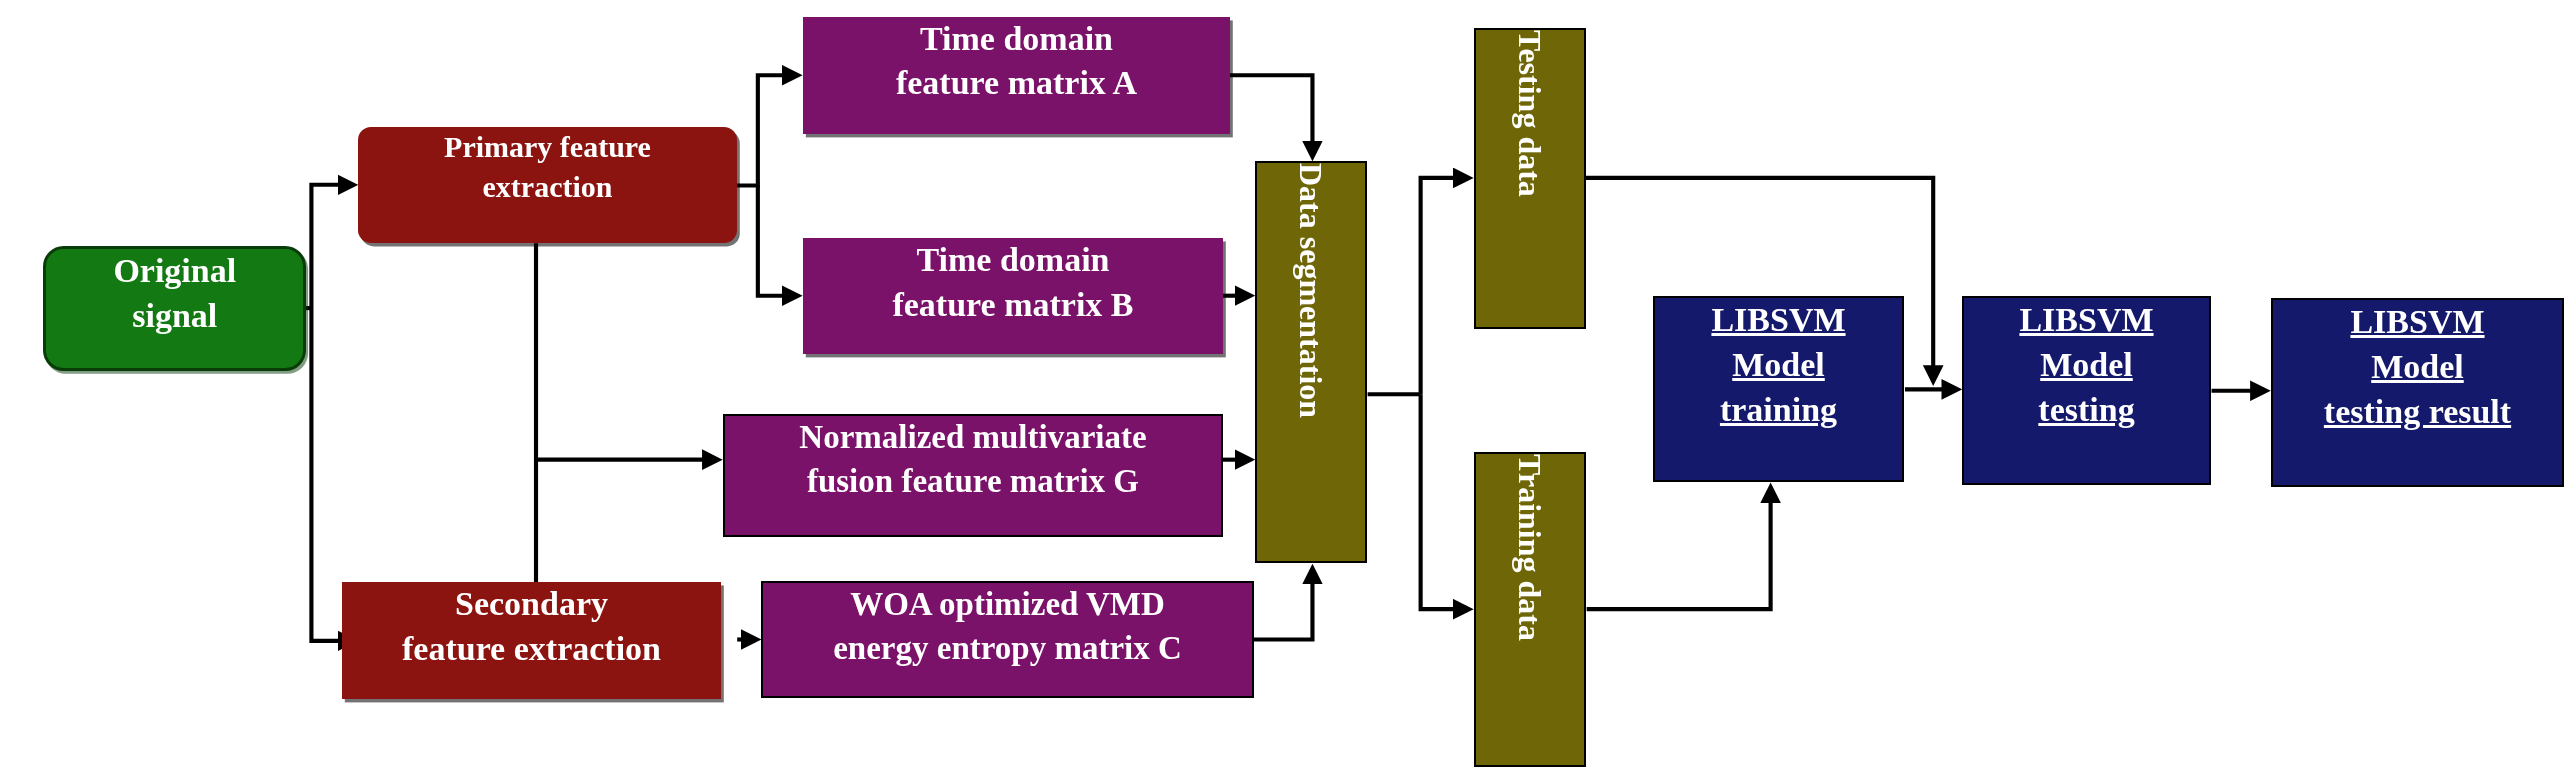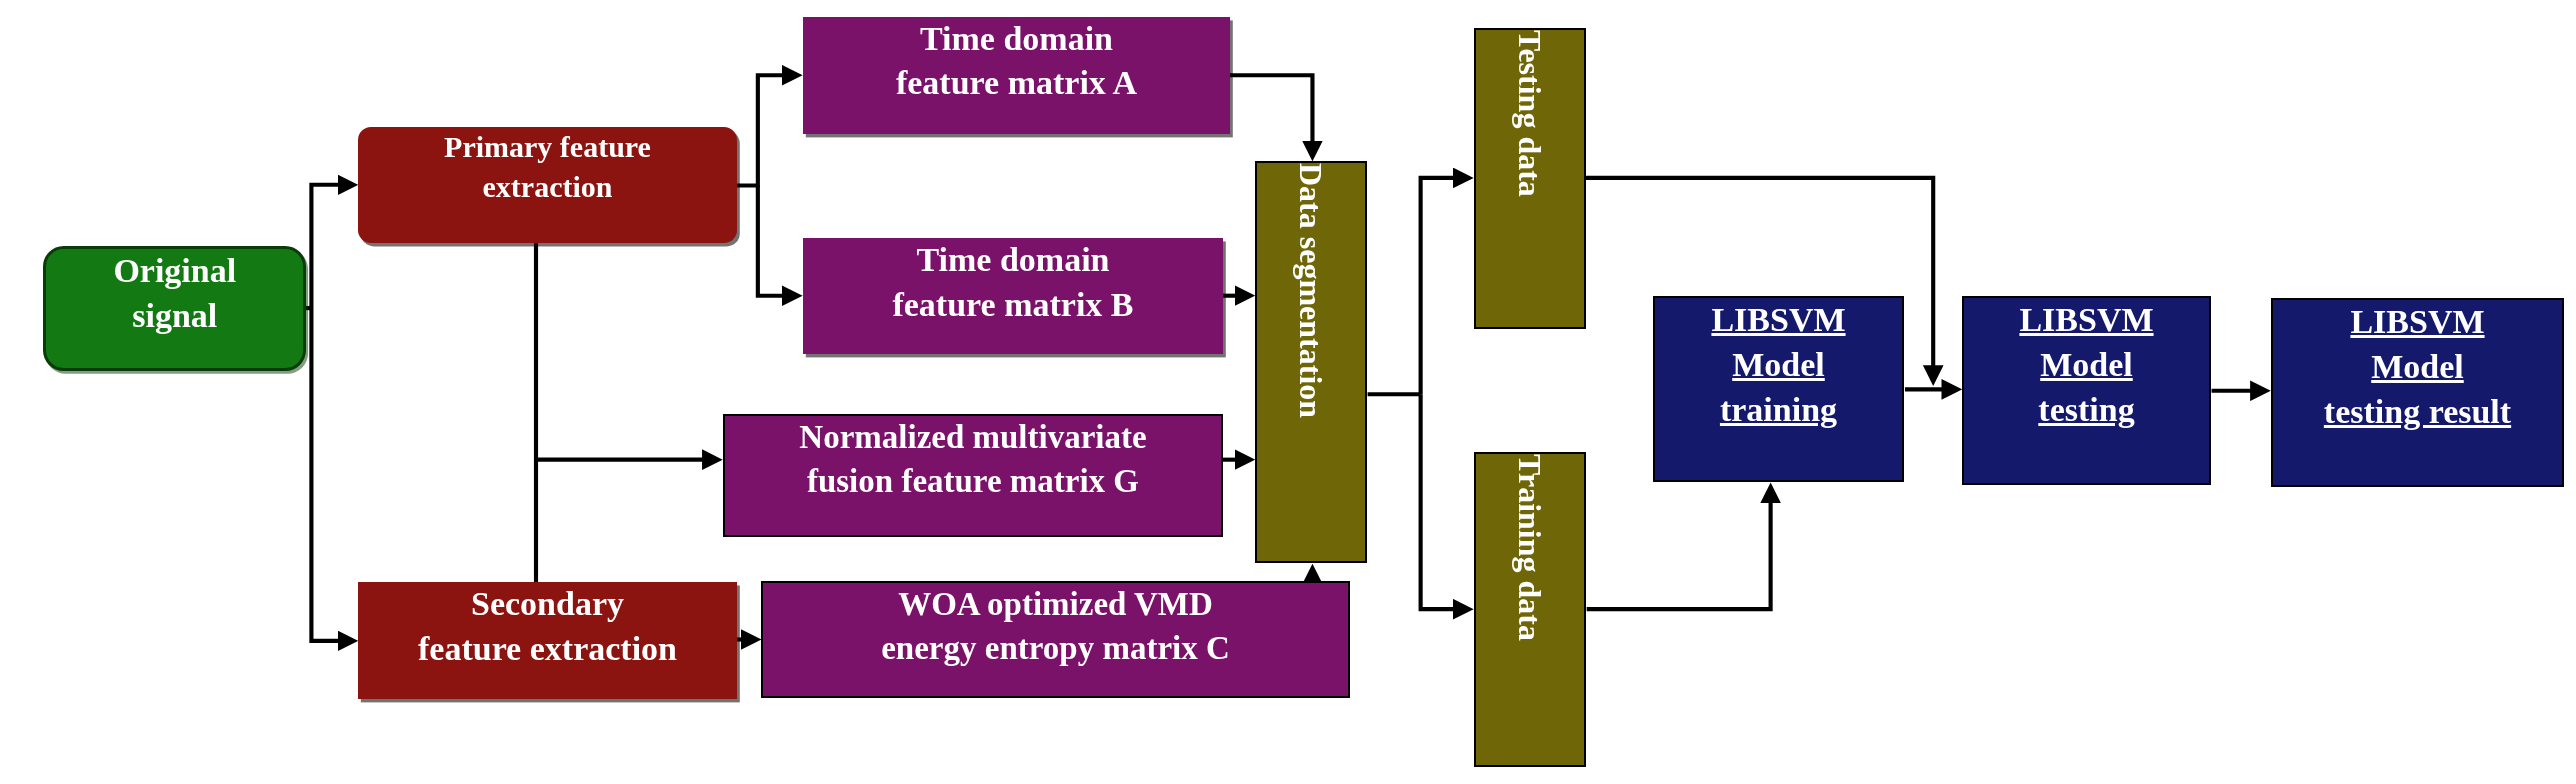--- a/index.html
+++ b/index.html
@@ -53,25 +53,25 @@
   .vertical span {
     writing-mode: vertical-rl;
     white-space: nowrap;
   }
 
   
   #n-original   { left: 19.3px;   top: 246px; width: 263px; height: 125px;
                   border-radius: 20.7px; border: 3.4px solid #093c09;
                   box-shadow: 2.1px 2.8px 0 rgba(7,60,7,0.5); font-size: 34px; margin-left: 24px; }
   #n-primary    { left: 358px;  top: 127px; width: 379px; height: 116px; font-size: 30px; border-radius: 13px; }
-  #n-secondary  { left: 358px;  top: 582px; width: 379px; height: 117px; font-size: 34px; }
+  #n-secondary  { left: 342px;  top: 582px; width: 379px; height: 117px; font-size: 34px; }
   #n-matrix-a   { left: 803px; top: 16.5px;  width: 427px; height: 117px; font-size: 34px; }
   #n-matrix-b   { left: 803px; top: 238px; width: 420px; height: 116px; font-size: 34px; }
   #n-matrix-g   { left: 723px; top: 398px; width: 500px; height: 123px; font-size: 33px; margin-top: 16px; }
-  #n-woa        { left: 761px; top: 581px; width: 589px; height: 117px; font-size: 33px; }
+  #n-woa        { left: 761px; top: 581px; width: 493px; height: 117px; font-size: 33px; }
   #n-dataseg    { left: 1255px; top: 161px; width: 112px; height: 402px; font-size: 32px; }
   #n-testing    { left: 1474px; top: 27.6px;  width: 112px; height: 301px; font-size: 32px; }
   #n-training   { left: 1474px; top: 452px; width: 112px; height: 315px; font-size: 32px; }
   #n-svm-train  { left: 1653px; top: 296px; width: 251px; height: 186px; font-size: 34px; }
   #n-svm-test   { left: 1962px; top: 296px; width: 249px; height: 189px; font-size: 34px; }
   #n-svm-result { left: 2271px; top: 298px; width: 293px; height: 189px; font-size: 34px; }
 </style>
 </head>
 <body>
 

